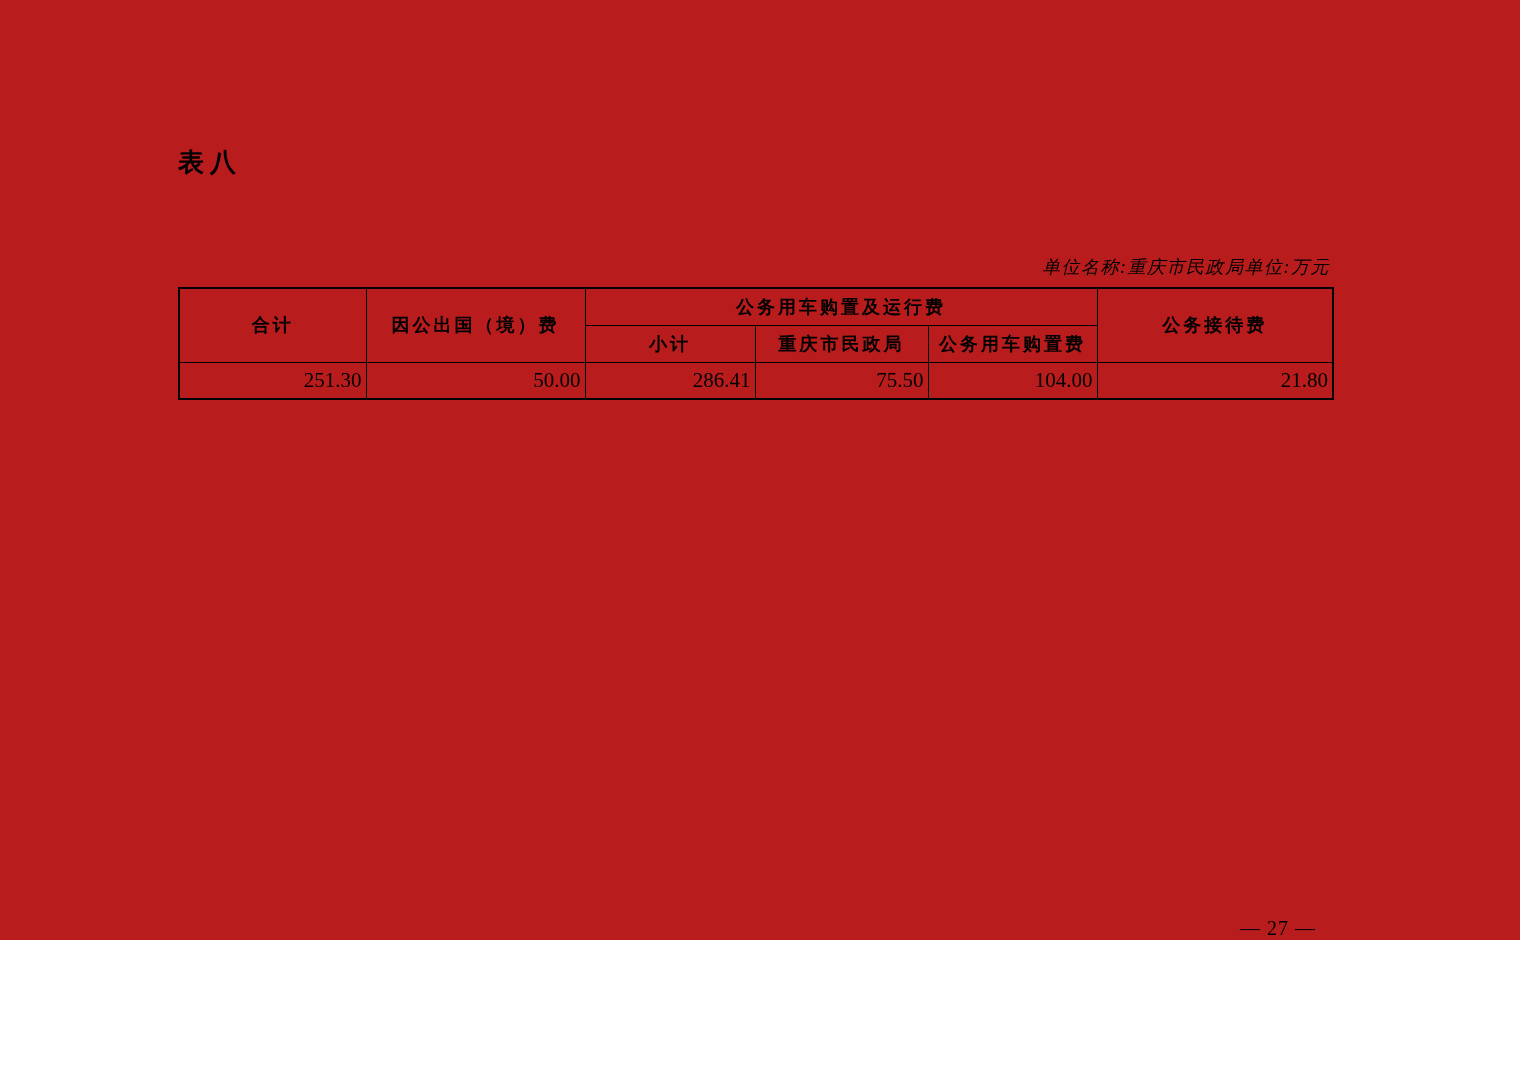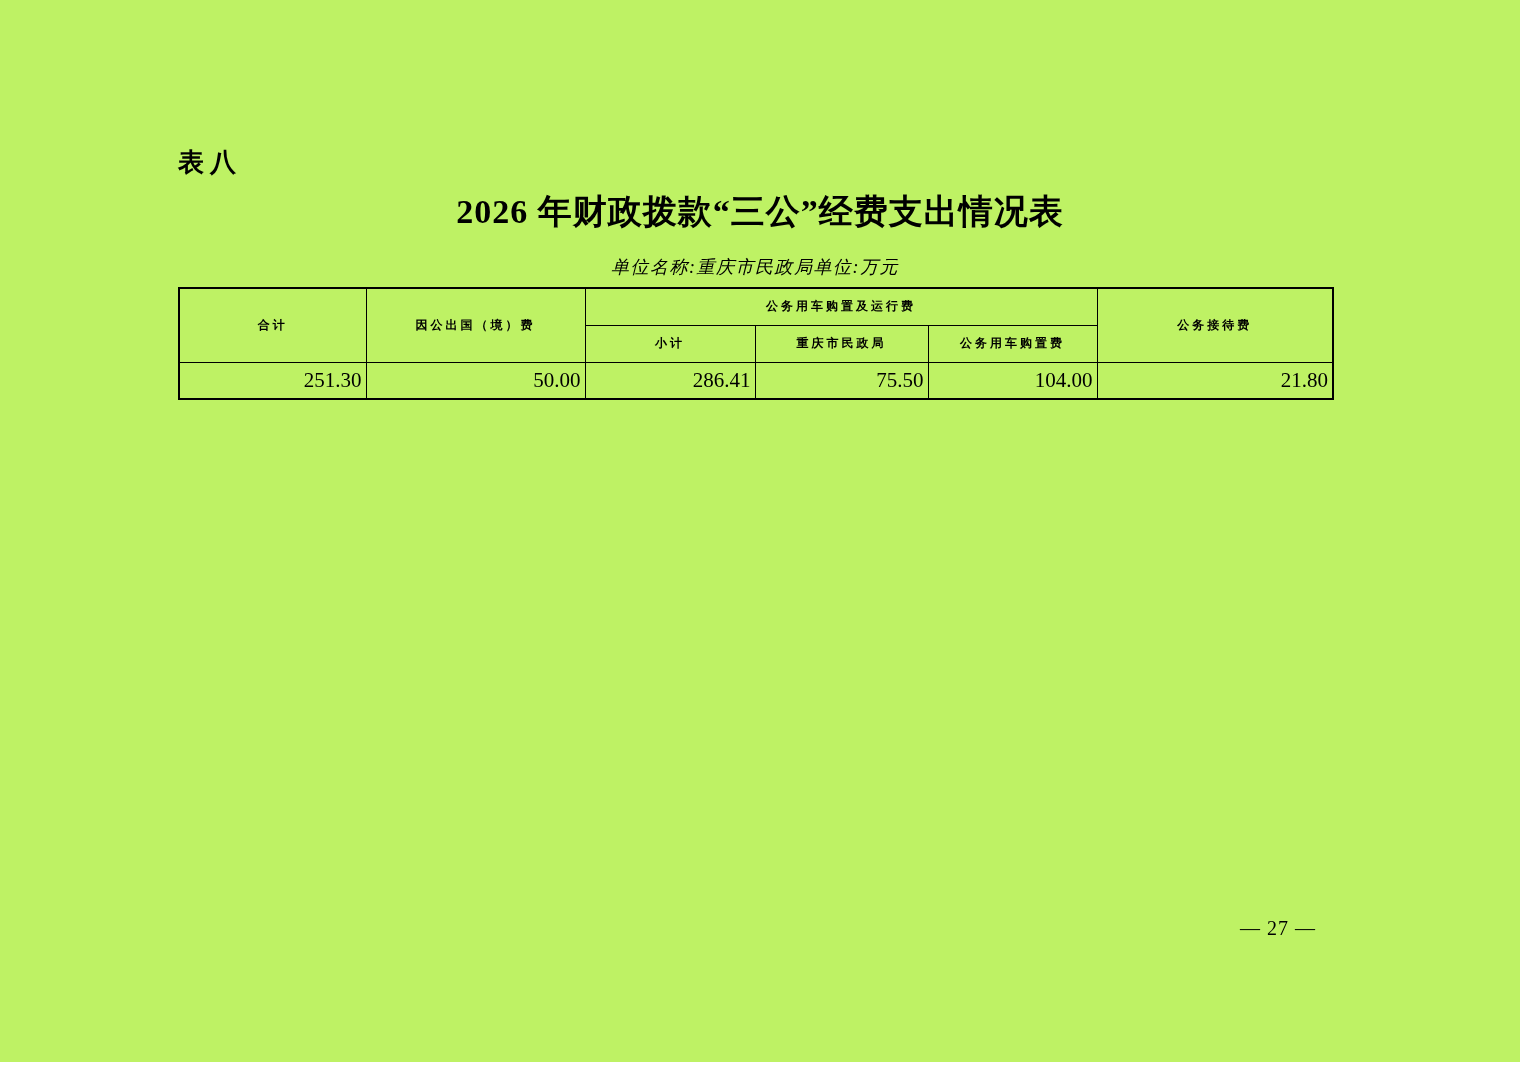--- a/index.html
+++ b/index.html
@@ -4,22 +4,22 @@
 <style>
   * { margin: 0; padding: 0; box-sizing: border-box; }
   html, body {
     width: 1520px; height: 1074px;
     background: #ffffff;
     font-family: "Liberation Serif", serif;
     color: #000000;
   }
   .page {
     position: relative;
-    width: 1520px; height: 1062px;
-    background: #bef264;
+    width: 1520px; height: 940px;
+    background: #b91c1c;
     overflow: hidden;
   }
   .table-label {
     position: absolute;
     left: 178px; top: 149px;
     font-family: "Liberation Sans", sans-serif;
     font-weight: 600;
     font-size: 26px;
     letter-spacing: 6px;
     line-height: 1;
@@ -34,21 +34,21 @@
     font-size: 34px;
     letter-spacing: 1px;
     line-height: 1.1;
     white-space: nowrap;
   }
   .info-row {
     position: absolute;
     left: 180px; top: 255px;
     width: 1150px;
     display: flex;
-    justify-content: center;
+    justify-content: flex-end;
     font-family: "Liberation Serif", serif;
     font-style: italic;
     font-size: 18px;
     letter-spacing: 1.5px;
     line-height: 24px;
   }
   table.expense {
     position: absolute;
     left: 178px; top: 287px;
     width: 1154px;
@@ -58,21 +58,21 @@
   }
   table.expense th,
   table.expense td {
     border: 1px solid #000000;
     vertical-align: middle;
     overflow: hidden;
   }
   table.expense th {
     font-family: "Liberation Sans", sans-serif;
     font-weight: 600;
-    font-size: 12px;
+    font-size: 18px;
     letter-spacing: 3px;
     text-align: center;
     white-space: nowrap;
   }
   tr.hrow1 { height: 37px; }
   tr.hrow2 { height: 37px; }
   tr.drow  { height: 37px; }
   table.expense td {
     font-family: "Liberation Serif", serif;
     font-size: 21px;
@@ -91,21 +91,20 @@
     white-space: nowrap;
   }
 </style>
 </head>
 <body>
 
 <div class="page">
 
   <div class="table-label">表八</div>
 
-  <div class="doc-title">2026 年财政拨款“三公”经费支出情况表</div>
 
   <div class="info-row">
     <span>单位名称:重庆市民政局</span>
     <span>单位:万元</span>
   </div>
 
   <table class="expense">
     <colgroup>
       <col style="width:187px">
       <col style="width:219px">

